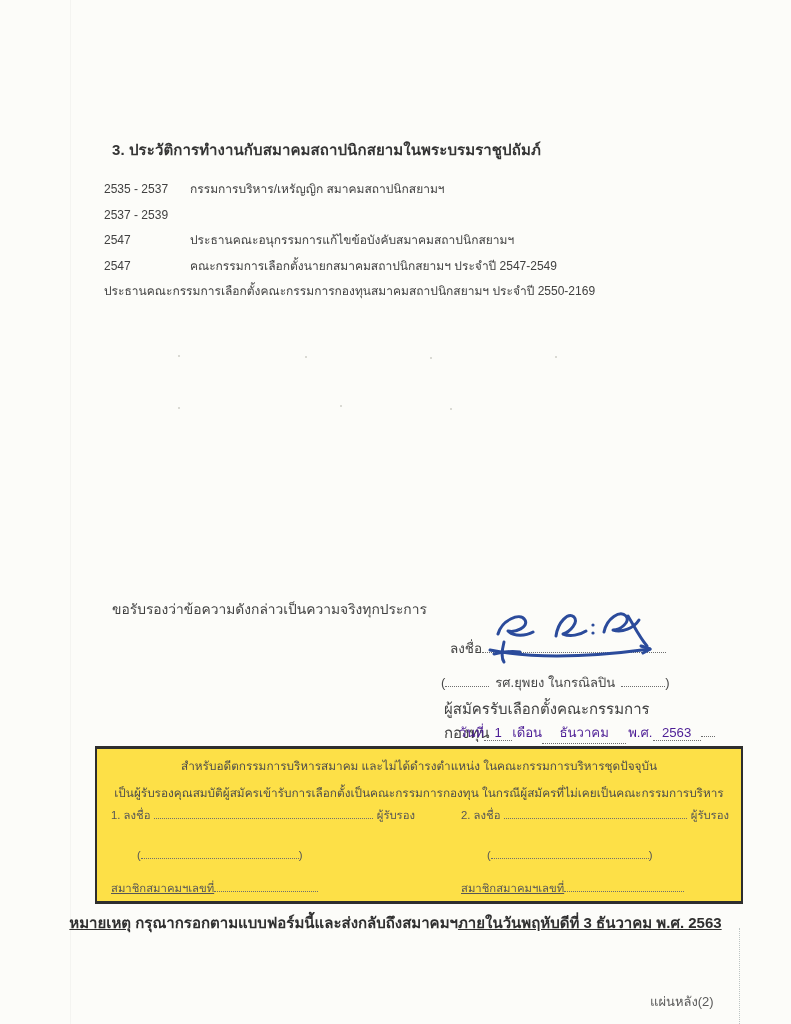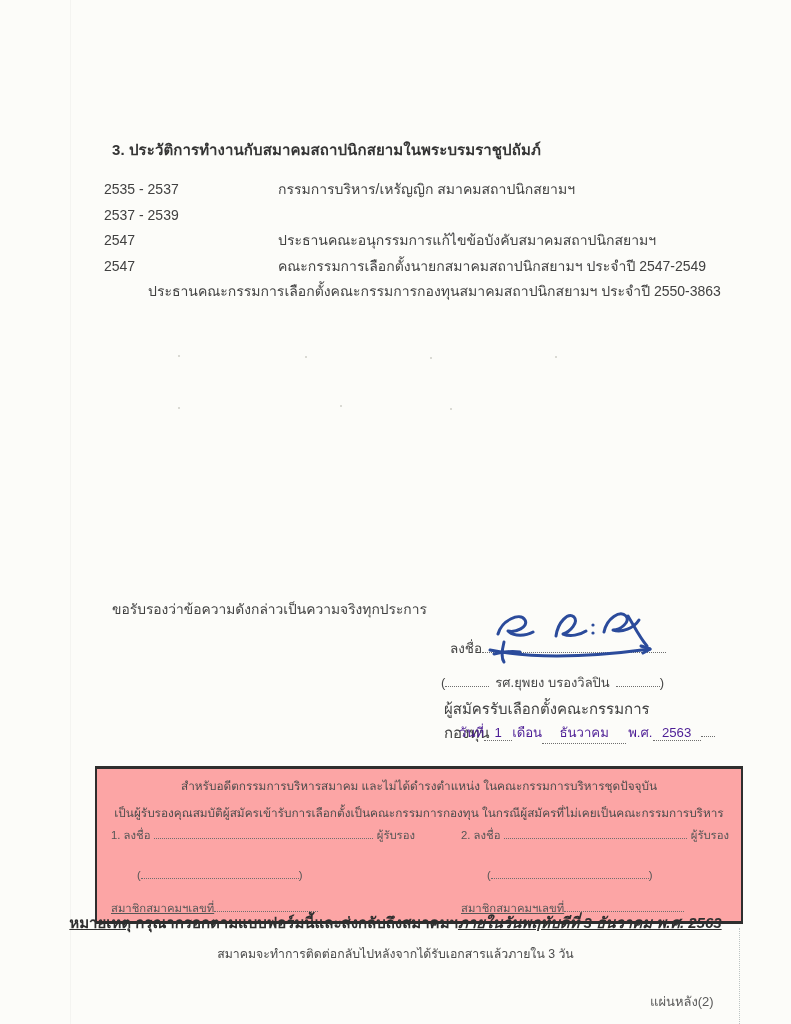--- a/index.html
+++ b/index.html
@@ -6,51 +6,50 @@
   .page{
     position:relative;width:791px;height:1024px;margin:0 auto;
     background:#fcfcf9;color:#3c3c3c;overflow:hidden;
     font-family:"Liberation Sans","DejaVu Sans",sans-serif;
   }
   .abs{position:absolute;}
   
   .section-title{left:112px;top:138px;font-size:15px;font-weight:600;color:#343434;letter-spacing:.1px;}
   
   .history{left:104px;top:177px;width:620px;}
-  .hist-row{display:flex;font-size:14px;line-height:25.6px;color:#414141;gap:44px;}
+  .hist-row{display:flex;font-size:12px;line-height:25.6px;color:#414141;}
   .hist-years{width:86px;flex:none;}
-  .hist-role{flex:1;margin-left:44px;}
+  .hist-role{flex:1;}
   
   .certify{left:112px;top:598px;font-size:13.8px;color:#414141;}
   .sign-row{left:450px;top:637px;font-size:13.5px;color:#414141;white-space:nowrap;}
   .dots{display:inline-block;border-bottom:1.3px dotted #6e6e6e;height:15px;vertical-align:baseline;}
   .fill{display:inline-block;border-bottom:1.3px dotted #6e6e6e;text-align:center;}
   .sig-svg{left:468px;top:600px;}
   .paren-row{left:441px;top:671px;font-size:13px;color:#474747;white-space:nowrap;}
   .signer-title{left:444px;top:697px;width:242px;text-align:left;font-size:15px;color:#414141;}
   .date-row{left:459px;top:721px;font-size:13.2px;color:#4c1d95;white-space:nowrap;}
   
   .endorse-box{
     left:95px;top:746px;width:644px;height:152px;
     border:2px solid #2e2e2e;border-top-width:3px;border-bottom-width:3px;
-    background:#fca5a5;
-    margin-top:20px;
+    background:#fde047;
   }
   .box-head{margin-top:7px;text-align:center;font-size:11.8px;line-height:20px;color:#4b4b4b;}
   .box-col{position:absolute;top:56px;font-size:11.3px;color:#565656;}
   .box-col1{left:14px;width:304px;}
   .box-col2{left:364px;width:268px;}
   .box-sign-row{display:flex;align-items:baseline;white-space:nowrap;}
   .box-sign-row .dots{flex:1;margin:0 4px;height:13px;}
   .box-paren-row{margin-top:19px;padding-left:26px;white-space:nowrap;}
   .box-member-row{margin-top:15px;white-space:nowrap;text-decoration:underline;}
   
   .footer-note{left:0;top:911px;width:791px;text-align:center;font-size:15px;font-weight:bold;color:#2f2f2f;white-space:nowrap;}
   .footer-note .u{text-decoration:underline;font-family:Liberation Mono, monospace;}
-  .footer-note .deadline{font-style:italic;text-decoration:underline;}
+  .footer-note .deadline{text-decoration:underline;}
   .contact-note{left:0;top:944px;width:791px;text-align:center;font-size:12.3px;color:#4b4b4b;}
   .sheet-label{left:650px;top:991px;font-size:13px;color:#5a5a5a;}
   
   .scan-vline-left{left:70px;top:0;width:1px;height:1024px;background:rgba(60,60,60,0.045);}
   .scan-vline-right{left:739px;top:928px;height:96px;width:0;border-left:1px dotted #a9b2b2;opacity:.75;}
   .speck{width:2px;height:2px;background:#cfcfc7;border-radius:50%;}
 </style>
 </head>
 <body>
 
@@ -78,21 +77,21 @@
     </div>
     <div class="hist-row">
       <span class="hist-years">2547</span>
       <span class="hist-role">ประธานคณะอนุกรรมการแก้ไขข้อบังคับสมาคมสถาปนิกสยามฯ</span>
     </div>
     <div class="hist-row">
       <span class="hist-years">2547</span>
       <span class="hist-role">คณะกรรมการเลือกตั้งนายกสมาคมสถาปนิกสยามฯ ประจำปี 2547-2549</span>
     </div>
     <div class="hist-row">
-      <span class="hist-role">ประธานคณะกรรมการเลือกตั้งคณะกรรมการกองทุนสมาคมสถาปนิกสยามฯ ประจำปี 2550-3863</span>
+      <span class="hist-role">ประธานคณะกรรมการเลือกตั้งคณะกรรมการกองทุนสมาคมสถาปนิกสยามฯ ประจำปี 2550-2169</span>
     </div>
   </div>
 
   <div class="abs certify">ขอรับรองว่าข้อความดังกล่าวเป็นความจริงทุกประการ</div>
 
   <div class="abs sign-row">
     <span>ลงชื่อ</span><span class="dots" style="width:184px"></span>
   </div>
 
   <svg class="abs sig-svg" viewBox="0 0 210 70" width="210" height="70">
@@ -104,21 +103,21 @@
       <path d="M136 32 C 139 18, 152 10, 158 16 C 163 22, 152 30, 145 30 C 154 33, 166 28, 171 20"></path>
       <path d="M160 16 C 166 26, 172 38, 179 46"></path>
       <path d="M22 50 C 70 60, 130 56, 182 49"></path>
       <path d="M182 49 C 178 47, 176 47, 173 46 M182 49 C 179 51, 177 52, 175 53"></path>
       <path d="M36 42 C 34 50, 33 58, 36 62"></path>
       <path d="M26 54 C 34 52, 44 51, 52 52"></path>
     </g>
   </svg>
 
   <div class="abs paren-row">
-    <span>(</span><span class="dots" style="width:44px"></span><span style="padding:0 6px">รศ.ยุพยง  บรองวิลปิน</span><span class="dots" style="width:44px"></span><span>)</span>
+    <span>(</span><span class="dots" style="width:44px"></span><span style="padding:0 6px">รศ.ยุพยง  ในกรณิลปิน</span><span class="dots" style="width:44px"></span><span>)</span>
   </div>
 
   <div class="abs signer-title">ผู้สมัครรับเลือกตั้งคณะกรรมการกองทุน</div>
 
   <div class="abs date-row">
     <span>วันที่</span><span class="fill" style="width:28px">1</span><span>เดือน</span><span class="fill" style="width:84px">ธันวาคม</span><span style="padding-left:2px">พ.ศ.</span><span class="fill" style="width:48px">2563</span><span class="dots" style="width:14px"></span>
   </div>
 
   <div class="abs endorse-box">
     <div class="box-head">สำหรับอดีตกรรมการบริหารสมาคม และไม่ได้ดำรงตำแหน่ง ในคณะกรรมการบริหารชุดปัจจุบัน</div>
@@ -145,16 +144,15 @@
       </div>
       <div class="box-member-row">
         <span>สมาชิกสมาคมฯเลขที่</span><span class="dots" style="width:120px"></span>
       </div>
     </div>
   </div>
 
   <div class="abs footer-note">
     <span class="u">หมายเหตุ</span><span> กรุณากรอกตามแบบฟอร์มนี้และส่งกลับถึงสมาคมฯ</span><span class="deadline">ภายในวันพฤหับดีที่ 3 ธันวาคม พ.ศ. 2563</span>
   </div>
-  <div class="abs contact-note">สมาคมจะทำการติดต่อกลับไปหลังจากได้รับเอกสารแล้วภายใน 3 วัน</div>
   <div class="abs sheet-label">แผ่นหลัง(2)</div>
 
 </div>
 
 </body></html>

